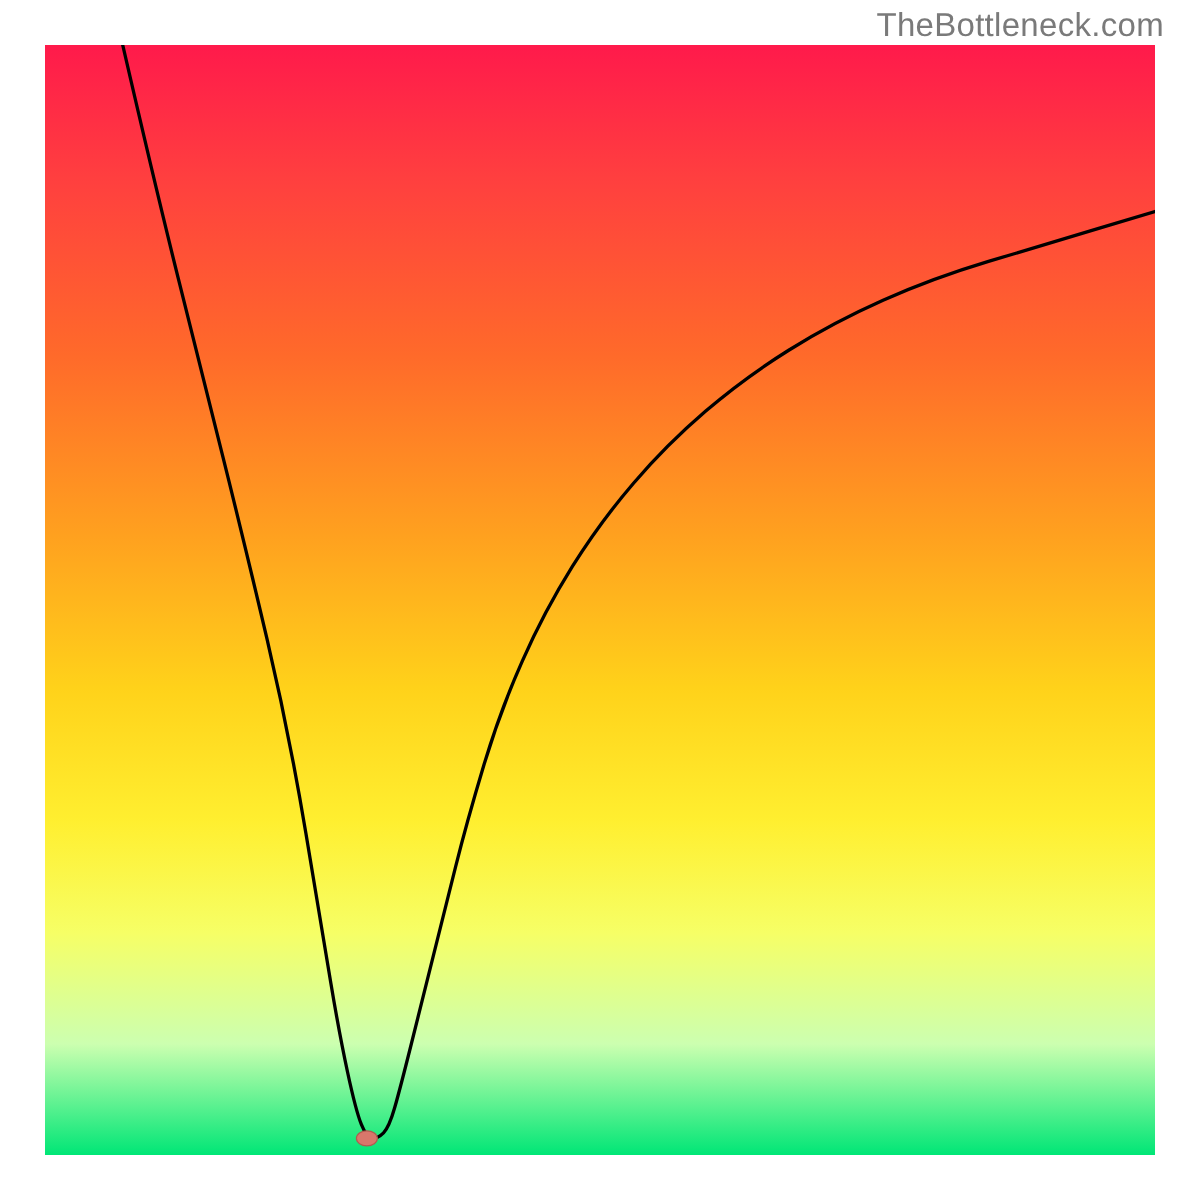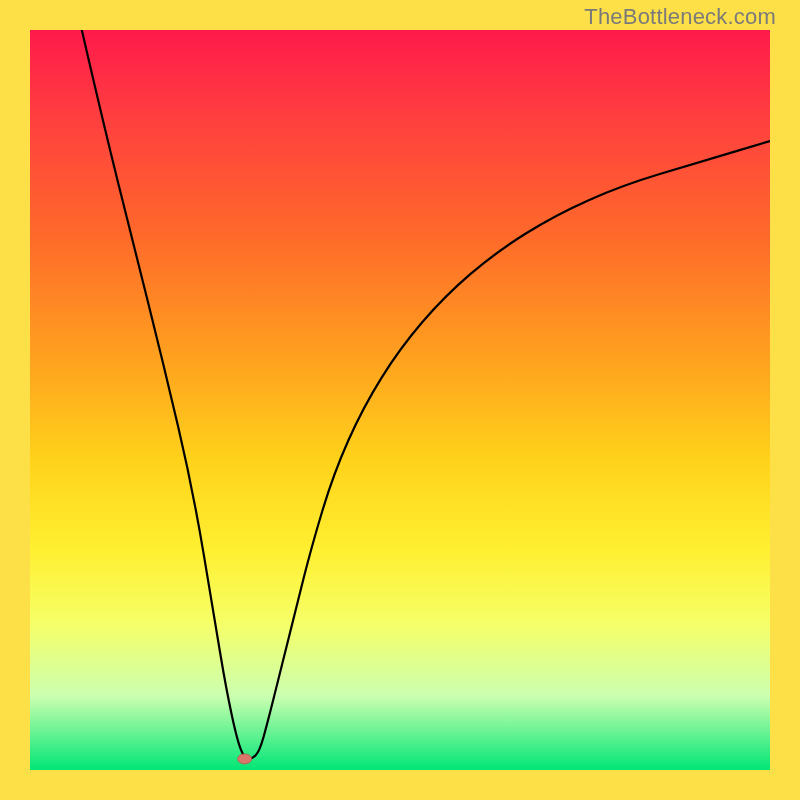--- a/index.html
+++ b/index.html
@@ -8,21 +8,21 @@
     width: 800px;
     height: 800px;
     background: #000;
     font-family: Arial, Helvetica, sans-serif;
     overflow: hidden;
   }
   .frame {
     position: relative;
     width: 800px;
     height: 800px;
-    background: #fde047;
+    background: #ffffff;
   }
   .attribution {
     position: absolute;
     top: 4px;
     right: 24px;
     color: #7a7a7a;
     font-size: 22px;
     letter-spacing: 0.2px;
     font-weight: 400;
   }

